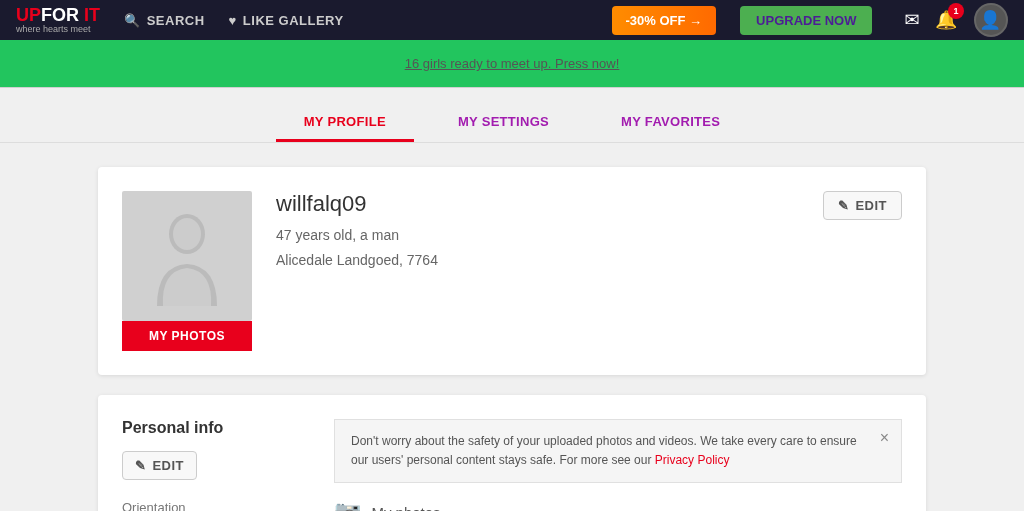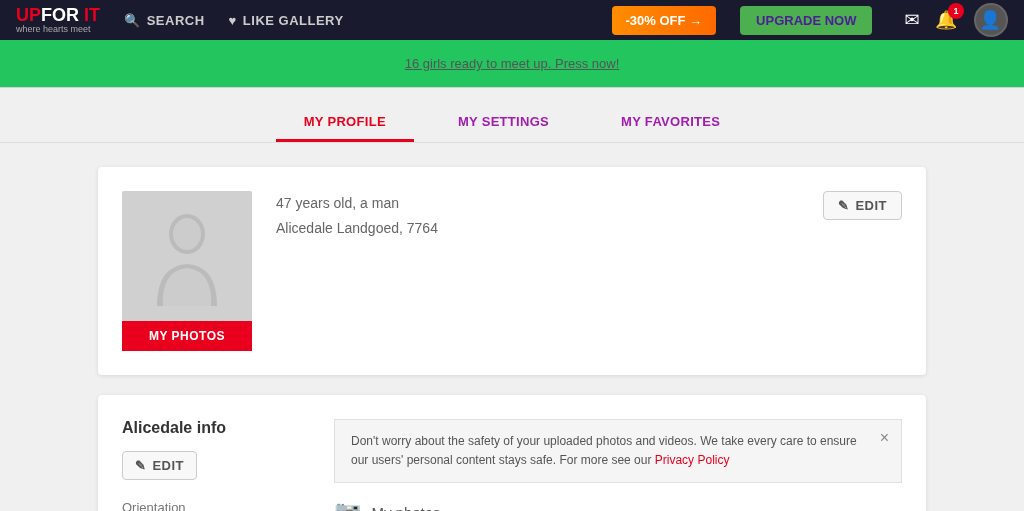--- a/index.html
+++ b/index.html
@@ -351,33 +351,34 @@
           <ellipse cx="40" cy="28" rx="18" ry="20" fill="#bbb"></ellipse>
           <ellipse cx="40" cy="28" rx="14" ry="16" fill="#ccc"></ellipse>
           <path d="M10 100 Q10 60 40 58 Q70 60 70 100 Z" fill="#bbb"></path>
           <path d="M16 100 Q14 65 40 62 Q66 65 64 100 Z" fill="#ccc"></path>
         </svg>
       </div>
       <button class="my-photos-btn">MY PHOTOS</button>
     </div>
 
     <div class="profile-info">
+      <div class="profile-username">willfalq09</div>
       <div class="profile-meta">47 years old, a man</div>
       <div class="profile-meta">Alicedale Landgoed, 7764</div>
     </div>
 
     <button class="edit-btn">
       <span>✎</span>
       <span>EDIT</span>
     </button>
   </div>
 
   <div class="section-card">
     <div class="section-left">
-      <div class="section-title">Alicedale info</div>
+      <div class="section-title">Personal info</div>
       <button class="small-edit-btn">
         <span>✎</span>
         <span>EDIT</span>
       </button>
       <div class="orientation-label">Orientation</div>
     </div>
 
     <div class="section-right">
       <div class="info-notice">
         <span>Don't worry about the safety of your uploaded photos and videos. We take every care to ensure our users' personal content stays safe. For more see our </span>

